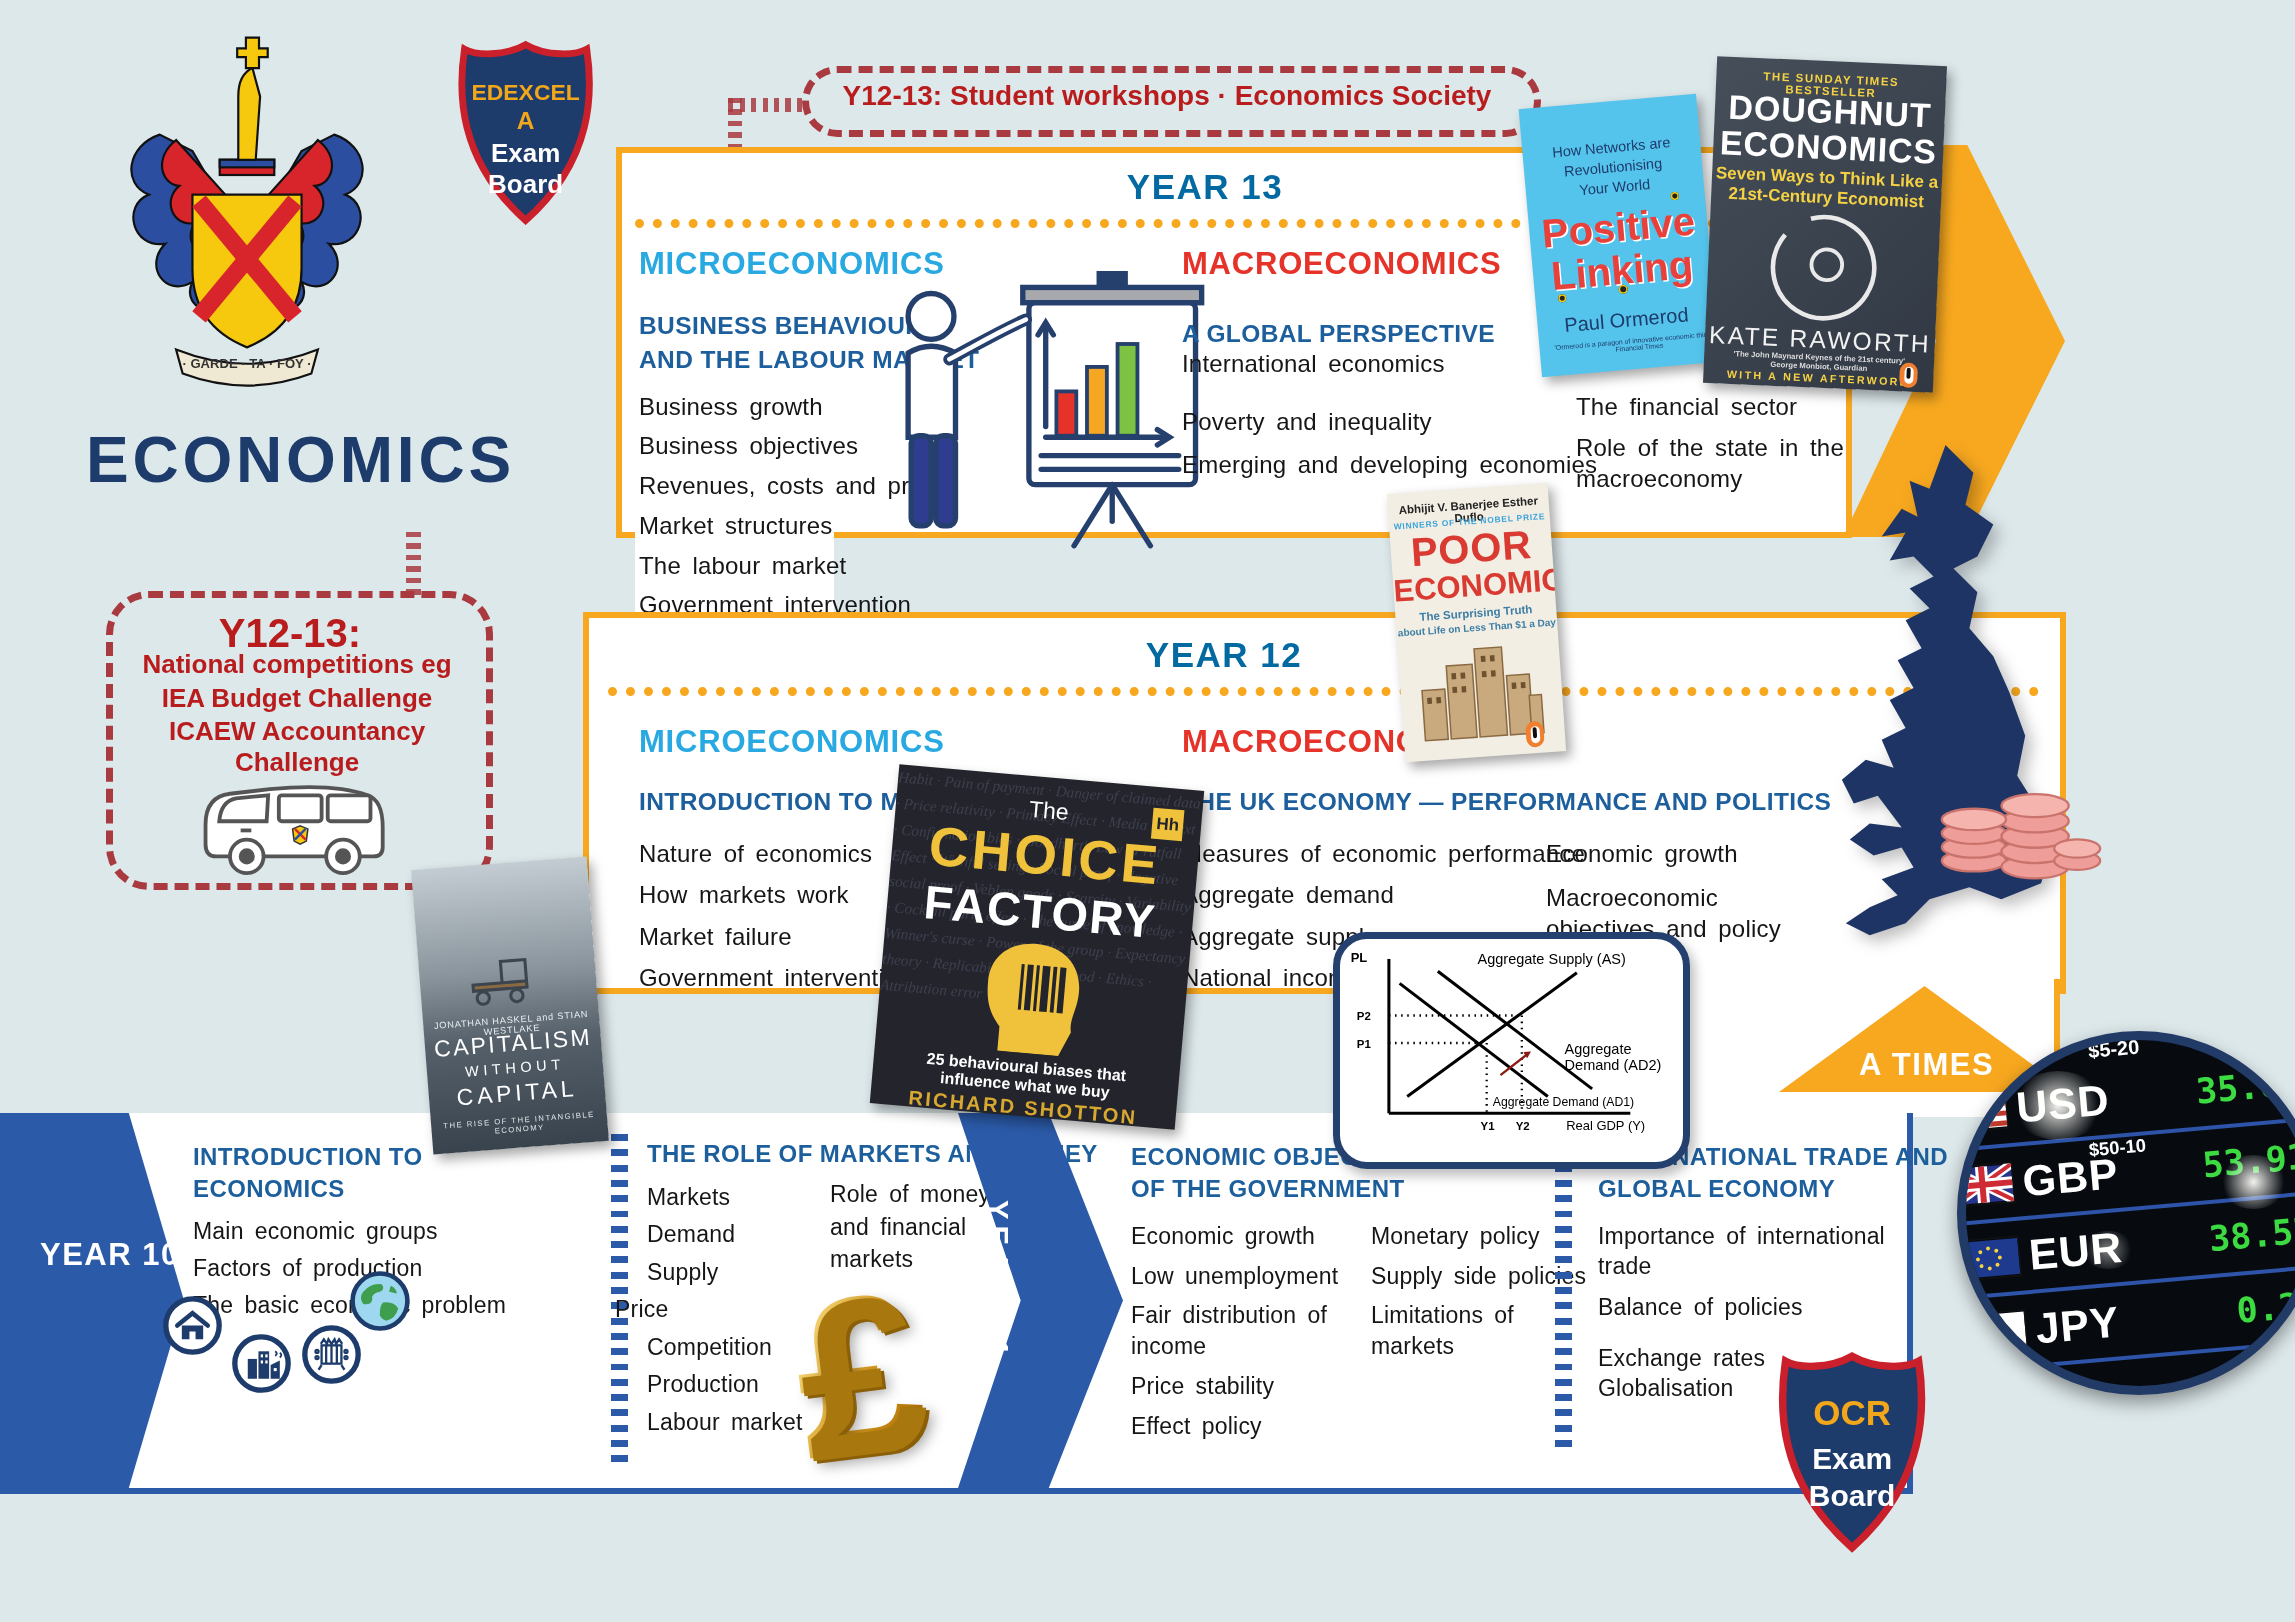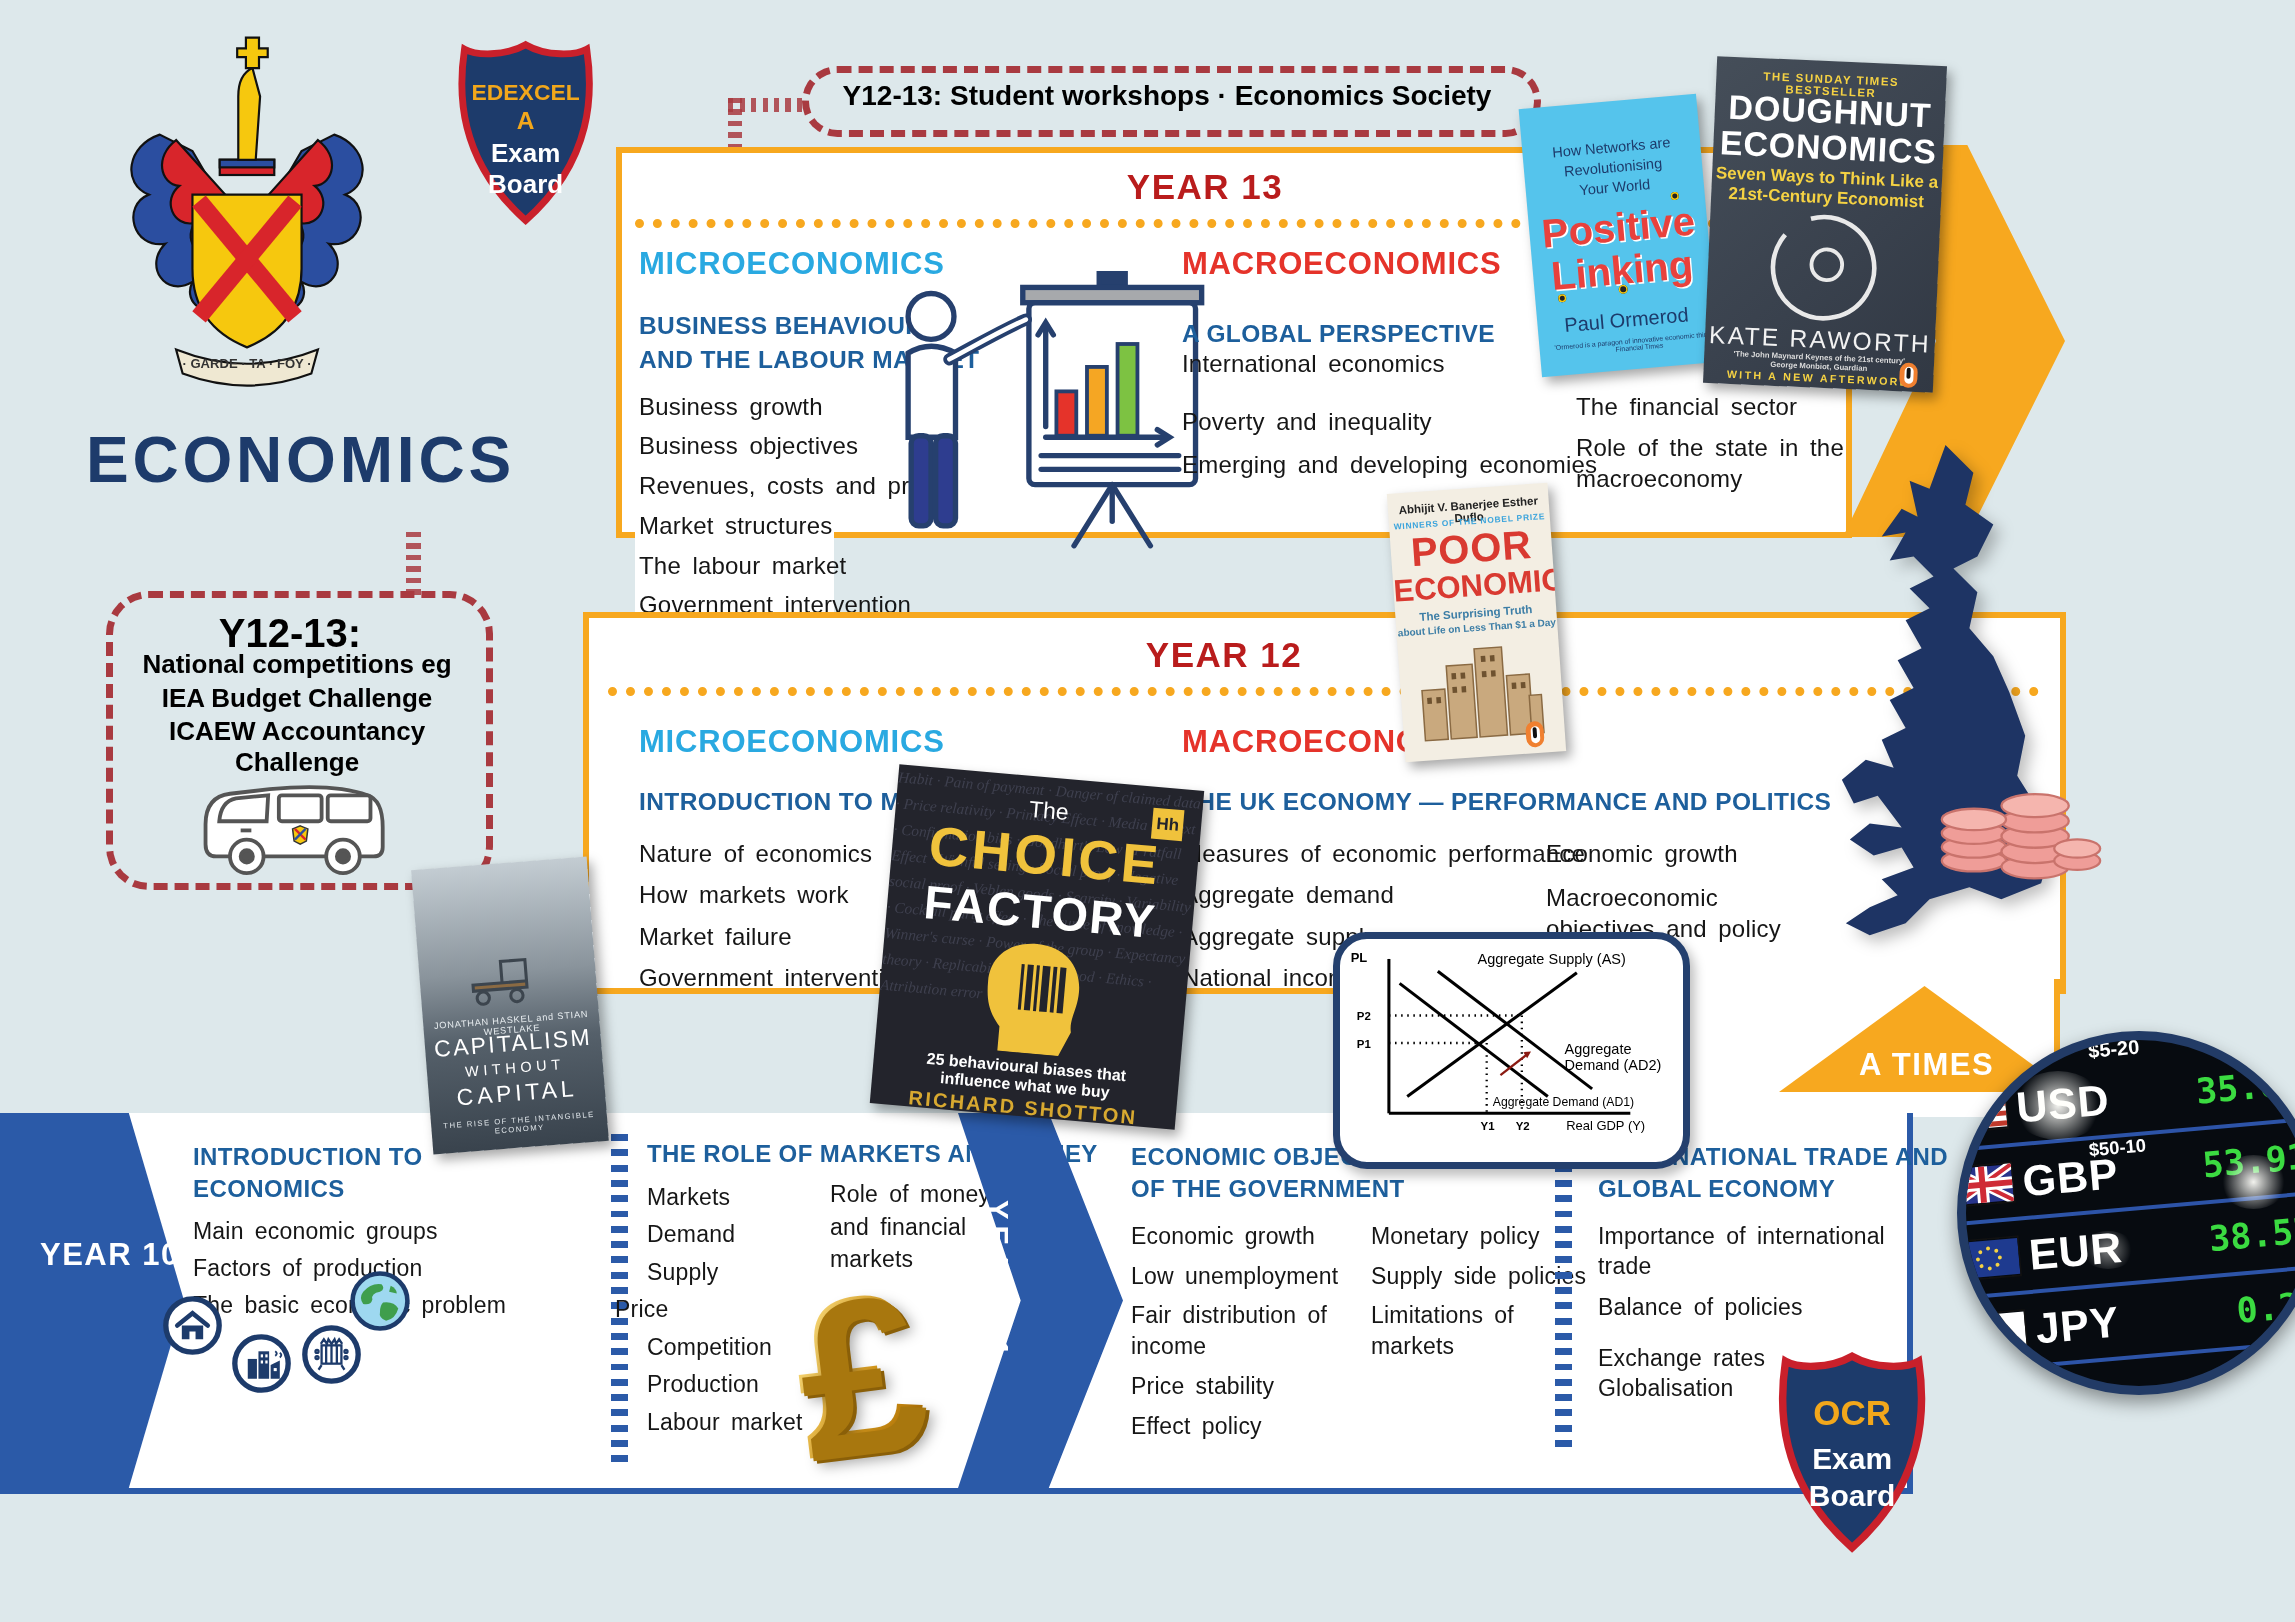--- a/index.html
+++ b/index.html
@@ -3,31 +3,31 @@
 <meta charset="utf-8">
 <style>
   html,body{margin:0;padding:0;background:#b9c6ca;}
   .stage{position:relative;width:2295px;height:1623px;background:#dde8eb;overflow:hidden;
          font-family:"Liberation Sans",sans-serif;color:#141414;}
   .abs{position:absolute;}
   
   .frame{position:absolute;background:#fff;border:6.9px solid #f7a81f;}
   .bridge{position:absolute;background:#fff;}
   .dotline{position:absolute;border-top:9.2px dotted #f7a81f;height:0;}
-  .yeartitle{position:absolute;color:#b91c1c;font-size:35px;font-weight:bold;letter-spacing:1.5px;text-align:center;}
+  .yeartitle{position:absolute;color:#0369a1;font-size:35px;font-weight:bold;letter-spacing:1.5px;text-align:center;}
   .seclabel{position:absolute;font-size:31px;font-weight:bold;letter-spacing:0.8px;}
   .micro{color:#29a9e1;}
   .macro{color:#e5332a;}
   .shead{position:absolute;color:#1d5f9c;font-size:24.5px;font-weight:bold;letter-spacing:0.4px;}
   .li{position:absolute;font-size:24px;color:#161616;word-spacing:4.6px;letter-spacing:0.2px;}
   
   .hatchbox{position:absolute;border:7.7px dashed #a93a40;border-radius:43px;}
   .hatch-v{position:absolute;background:repeating-linear-gradient(180deg,#a93a40 0 5.4px,transparent 5.4px 11.5px);opacity:.85;}
   .hatch-h{position:absolute;background:repeating-linear-gradient(90deg,#a93a40 0 5.4px,transparent 5.4px 11.5px);opacity:.85;}
-  .redtx{color:#000000;font-weight:bold;text-align:center;position:absolute;}
+  .redtx{color:#b91c1c;font-weight:bold;text-align:center;position:absolute;}
   
   .band{position:absolute;background:#fff;border-right:6.1px solid #2b5aa8;border-bottom:6.1px solid #2b5aa8;}
   .chev{position:absolute;background:#2b5aa8;}
   .divider{position:absolute;width:17px;background:repeating-linear-gradient(180deg,#2b5aa8 0 6.9px,transparent 6.9px 15.3px);}
   .bandtxt{position:absolute;color:#fff;font-weight:bold;font-size:31px;letter-spacing:1.5px;}
   
   .bigarrow{position:absolute;background:#f7a81f;clip-path:polygon(0 0,56% 0,100% 50%,56% 100%,0 100%,42% 50%);}
   .alevel{position:absolute;background:#f7a81f;clip-path:polygon(50% 0,100% 100%,0 100%);}
   
   .book{position:absolute;box-shadow:4.6px 6.1px 12.2px rgba(0,0,0,.35);overflow:hidden;}

